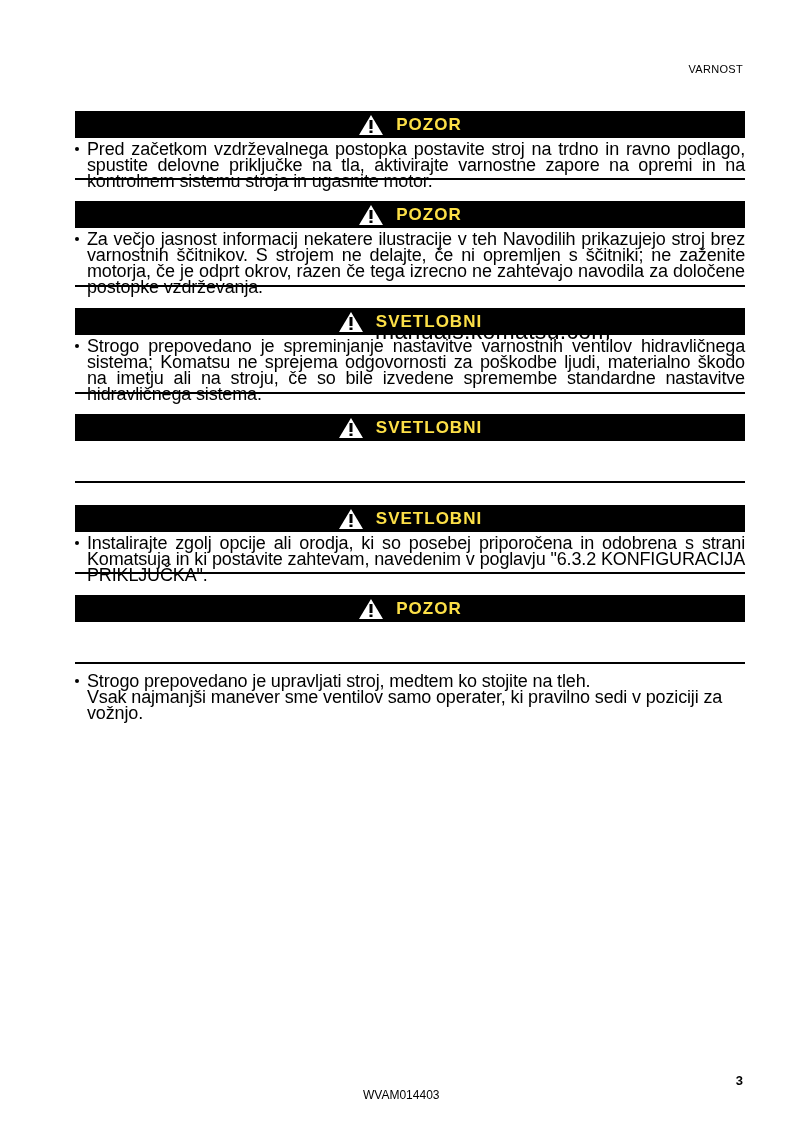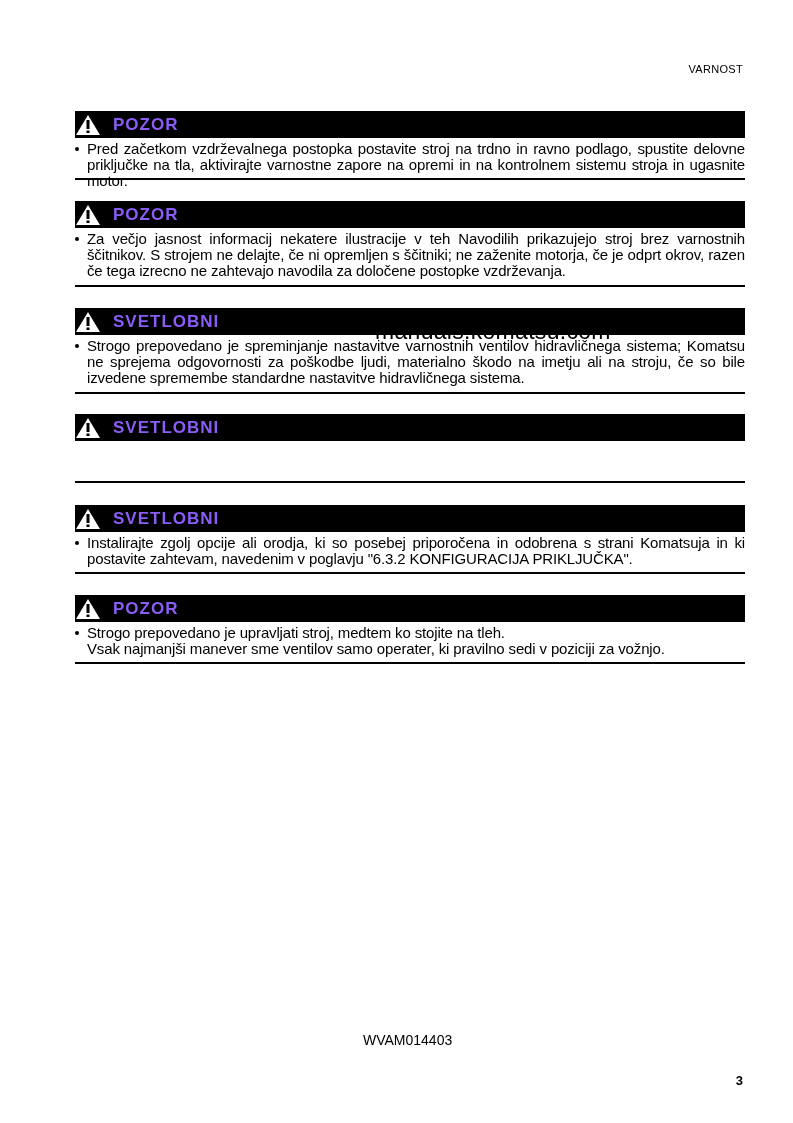--- a/index.html
+++ b/index.html
@@ -6,50 +6,50 @@
   body {
     width: 793px; height: 1123px; background: #ffffff; position: relative; overflow: hidden;
     font-family: "Liberation Sans", sans-serif; color: #000;
   }
   .header {
     position: absolute; right: 50px; top: 63px;
     font-size: 11px; letter-spacing: 0.3px;
   }
   .block { position: absolute; left: 75px; width: 670px; }
   .banner {
-    background: #000; color: #8b5cf6; height: 27px;
-    display: flex; align-items: center; 
+    background: #000; color: #fde047; height: 27px;
+    display: flex; align-items: center; justify-content: center;
     position: relative; z-index: 2;
   }
   .banner .tri { width: 26px; height: 22px; margin-right: 12px; display: block; }
   .banner .label {
     font-weight: bold; font-size: 17px; letter-spacing: 1px;
   }
   .content {
-    padding: 3px 0 0 0; font-size: 15px; line-height: 16px;
+    padding: 3px 0 0 0; font-size: 18px; line-height: 16px;
     font-family: "Liberation Sans Narrow", "Liberation Sans", sans-serif;
     transform-origin: left top;
   }
   .item {
     position: relative; padding-left: 12px; text-align: justify;
     letter-spacing: -0.15px;
   }
   .item .bullet {
     position: absolute; left: 0; top: 6px; width: 4px; height: 4px;
     background: #000; border-radius: 50%;
   }
   .rule {
     position: absolute; left: 0; right: 0; height: 2px; background: #000;
   }
   .watermark {
     position: absolute; left: 375px; top: 292px; z-index: 1;
     font-size: 23px; color: #000000; letter-spacing: 0.3px; margin-top: 26px;
   }
   .footer-code {
-    position: absolute; left: 363px; top: 1032px; font-size: 14px; color: #000;
+    position: absolute; left: 363px; top: 1088px; font-size: 12px; color: #000;
   }
   .page-num {
     position: absolute; right: 50px; top: 1073px; font-size: 13px; font-weight: bold;
   }
 </style>
 </head>
 <body>
 
 <div class="header">VARNOST</div>
 
@@ -130,19 +130,19 @@
 <div class="block" style="top:595px; height:70px;">
   <div class="banner">
     <svg class="tri" viewBox="0 0 26 22">
         <polygon points="13,1 25,21 1,21" fill="#fff"></polygon>
         <rect x="11.5" y="6" width="3" height="9" fill="#000"></rect>
         <rect x="11.5" y="16.5" width="3" height="2.5" fill="#000"></rect>
       </svg>
     <span class="label">POZOR</span>
   </div>
   <div class="content">
-    <div class="item" style="text-align:left;"><span class="bullet"></span><span>Strogo prepovedano je upravljati stroj, medtem ko stojite na tleh.</span><br><span>Vsak najmanjši manever sme ventilov samo operater, ki pravilno sedi v poziciji za vožnjo.</span></div>
+    <div class="item" style="text-align:left;margin-top:48px;"><span class="bullet"></span><span>Strogo prepovedano je upravljati stroj, medtem ko stojite na tleh.</span><br><span>Vsak najmanjši manever sme ventilov samo operater, ki pravilno sedi v poziciji za vožnjo.</span></div>
   </div>
   <div class="rule" style="top:67px;"></div>
 </div>
 
 <div class="footer-code">WVAM014403</div>
 <div class="page-num">3</div>
 
 </body></html>

